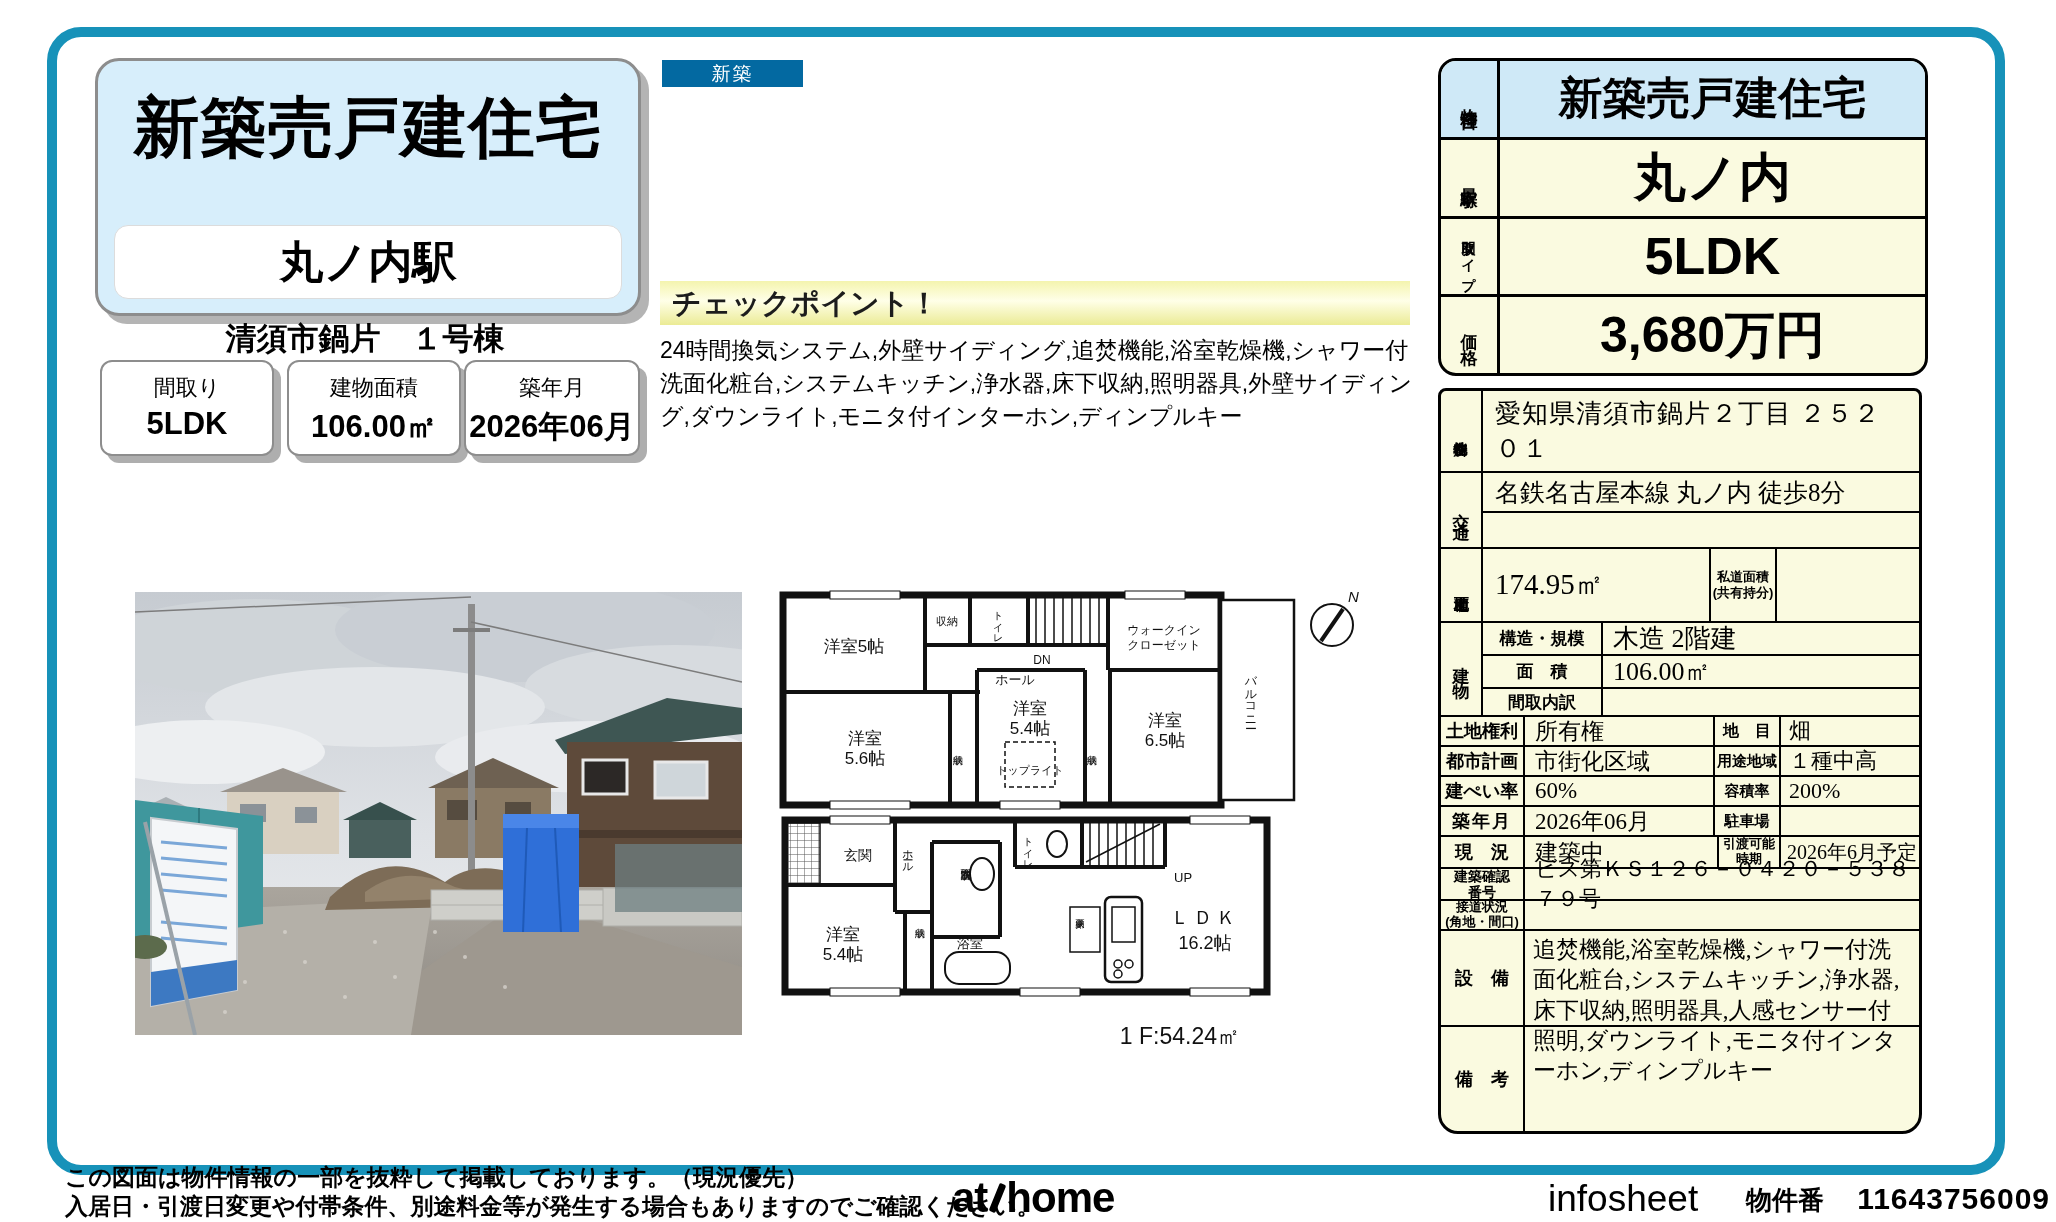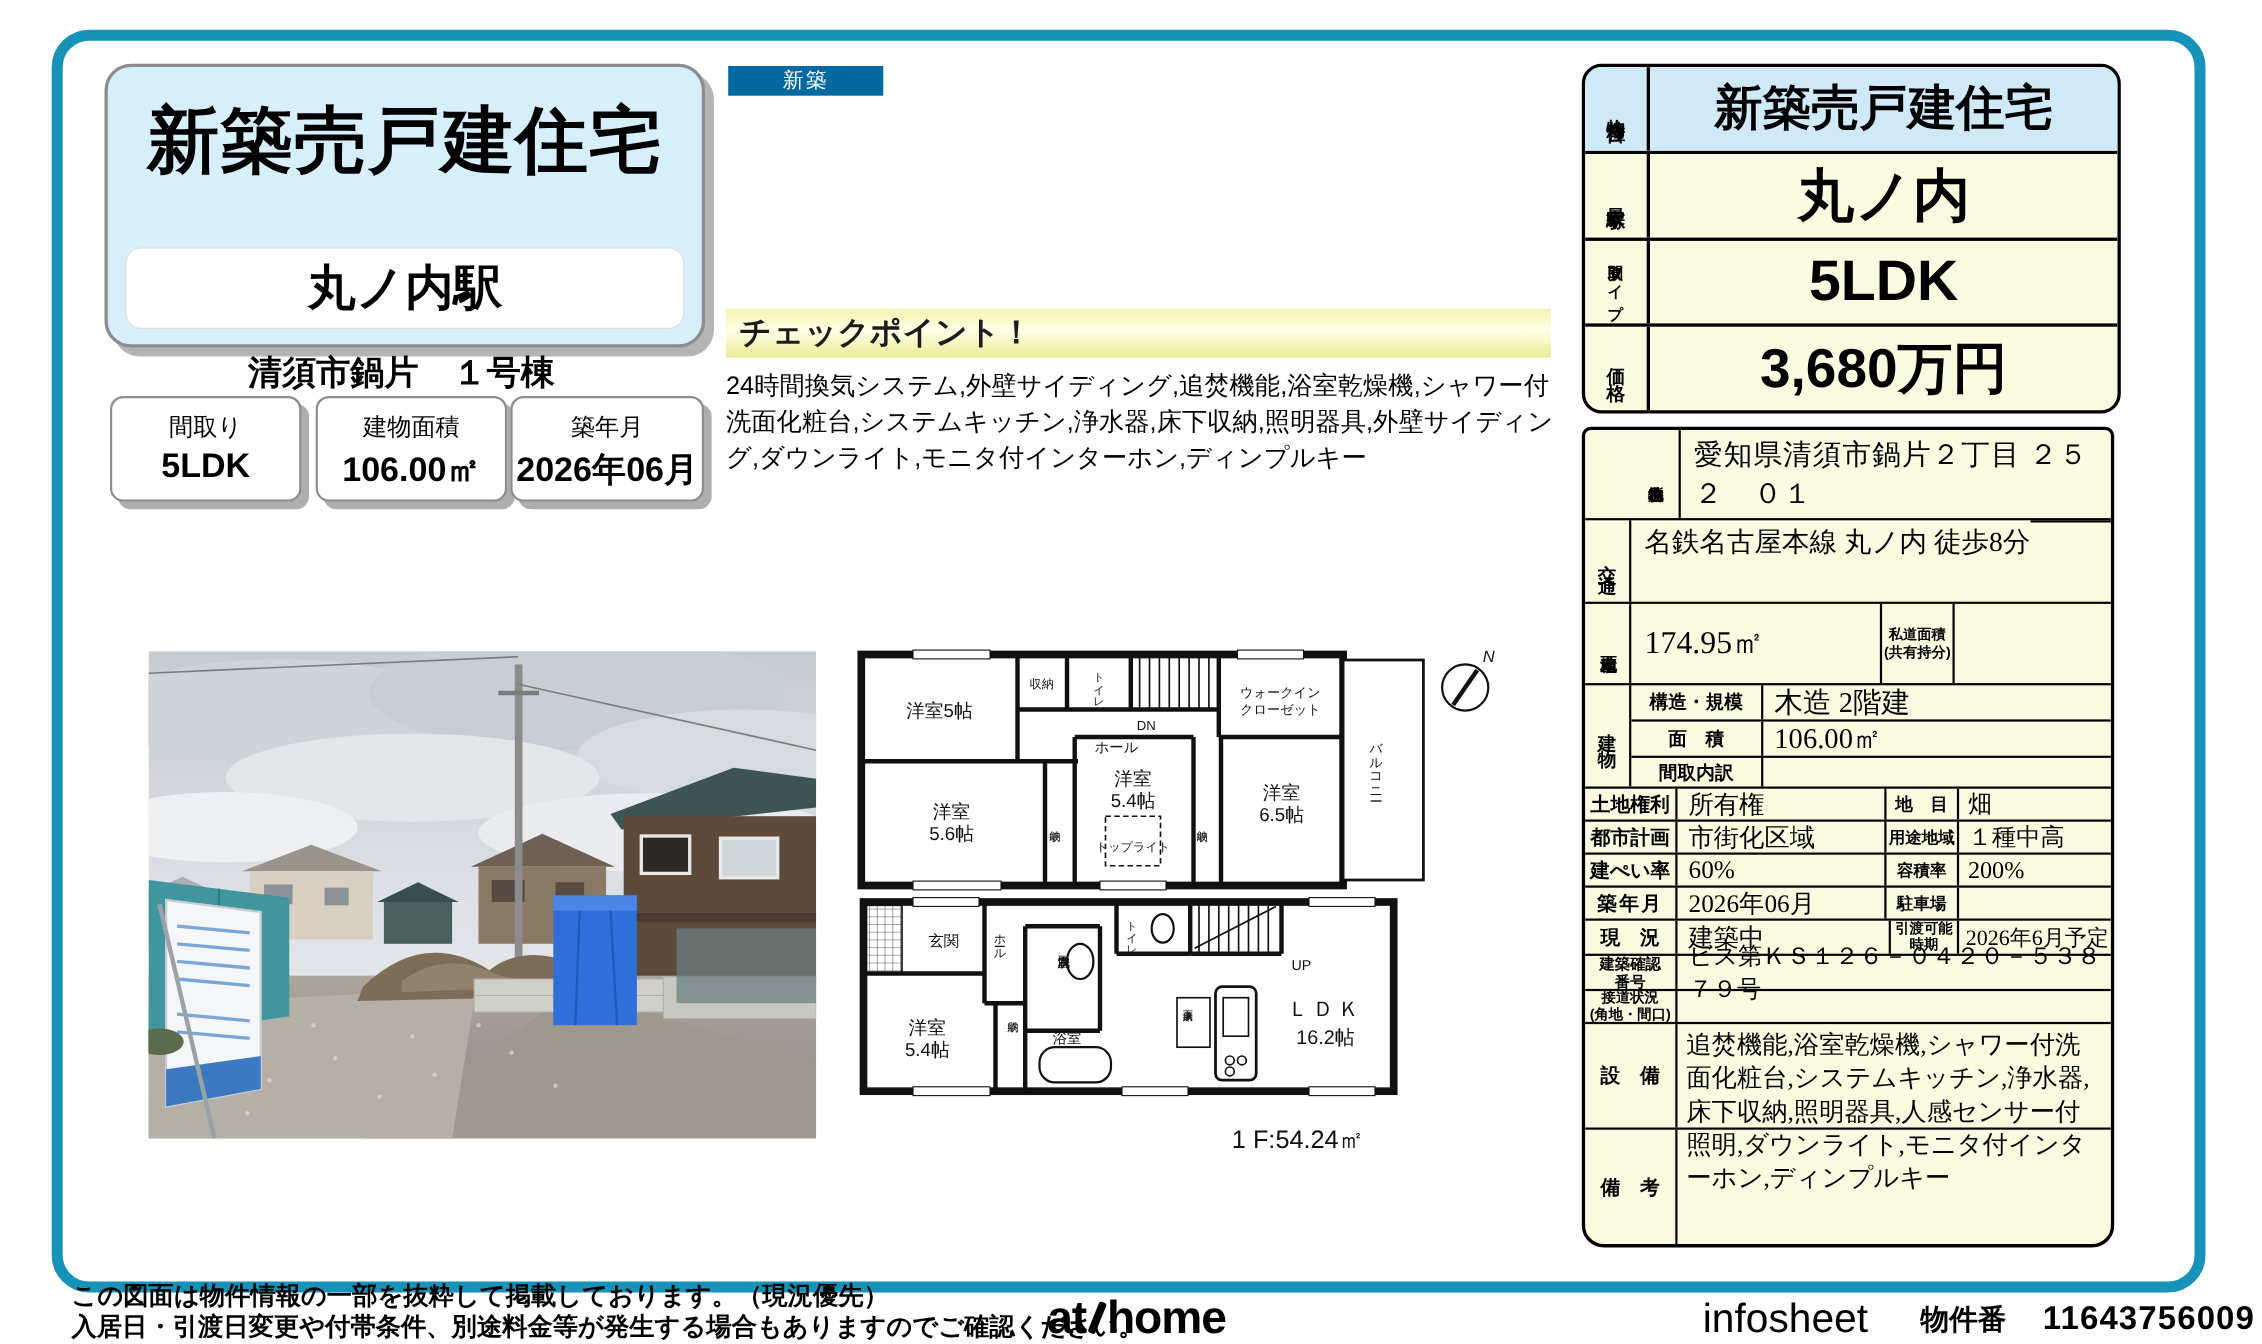--- a/index.html
+++ b/index.html
@@ -39,21 +39,21 @@
   .srow:last-child{border-bottom:none;}
   .srow .slab{width:56px;border-right:3px solid #000;display:flex;align-items:center;justify-content:center;
               writing-mode:vertical-rl;text-orientation:upright;font-size:17px;font-weight:700;letter-spacing:2px;}
   .srow .sval{flex:1;display:flex;align-items:center;justify-content:center;font-weight:700;}
   .srow.blue .slab,.srow.blue .sval{background:#cfe9f7;}
 
   
   .dettable{left:1438px;top:388px;width:484px;height:746px;background:#fafae0;border:3px solid #000;
             border-radius:8px 8px 20px 20px;display:flex;flex-direction:column;box-sizing:border-box;overflow:hidden;}
   .drow{display:flex;border-top:2px solid #000;box-sizing:border-box;}
-  .drow:first-child{border-top:none;margin-left:45px;}
+  .drow:first-child{border-top:none;}
   .vlab{writing-mode:vertical-rl;text-orientation:upright;display:flex;align-items:center;justify-content:center;
         font-weight:700;border-right:2px solid #000;box-sizing:border-box;}
   .clab{display:flex;align-items:center;justify-content:center;font-weight:700;border-right:2px solid #000;
         box-sizing:border-box;text-align:center;white-space:pre-line;}
   .dval{display:flex;align-items:center;font-family:"Liberation Serif","DejaVu Serif",serif;box-sizing:border-box;}
 
   
   .disclaimer{left:65px;top:1163px;font-size:23px;font-weight:700;line-height:1.24;}
   .athome{left:952px;top:1174px;display:flex;align-items:center;font-weight:700;font-size:42px;letter-spacing:-1px;}
   .logo-tick{display:inline-block;width:7px;height:30px;background:#000;transform:rotate(22deg);margin:0 5px 0 7px;border-radius:2px;}
@@ -340,21 +340,21 @@
 
   <div class="abs dettable">
 
     <div class="drow" style="height:80px;">
       <div class="vlab" style="width:42px;font-size:14px;">物件所在地</div>
       <div class="dval" style="flex:1;font-size:26px;padding-left:12px;letter-spacing:1px;">愛知県清須市鍋片２丁目 ２５２　０１</div>
     </div>
 
     <div class="drow" style="height:76px;">
       <div class="vlab" style="width:42px;font-size:17px;letter-spacing:10px;">交通</div>
-      <div style="flex:1;display:flex;flex-direction:row;">
+      <div style="flex:1;display:flex;flex-direction:column;">
         <div class="dval" style="height:38px;font-size:25px;padding-left:12px;">名鉄名古屋本線 丸ノ内 徒歩8分</div>
         <div class="dval" style="flex:1;border-top:2px solid #000;"></div>
       </div>
     </div>
 
     <div class="drow" style="height:74px;">
       <div class="vlab" style="width:42px;font-size:15px;">土地面積</div>
       <div class="dval" style="width:228px;font-size:29px;padding-left:12px;border-right:2px solid #000;">174.95㎡</div>
       <div class="clab" style="width:66px;font-size:13px;line-height:1.2;">私道面積
 (共有持分)</div>

